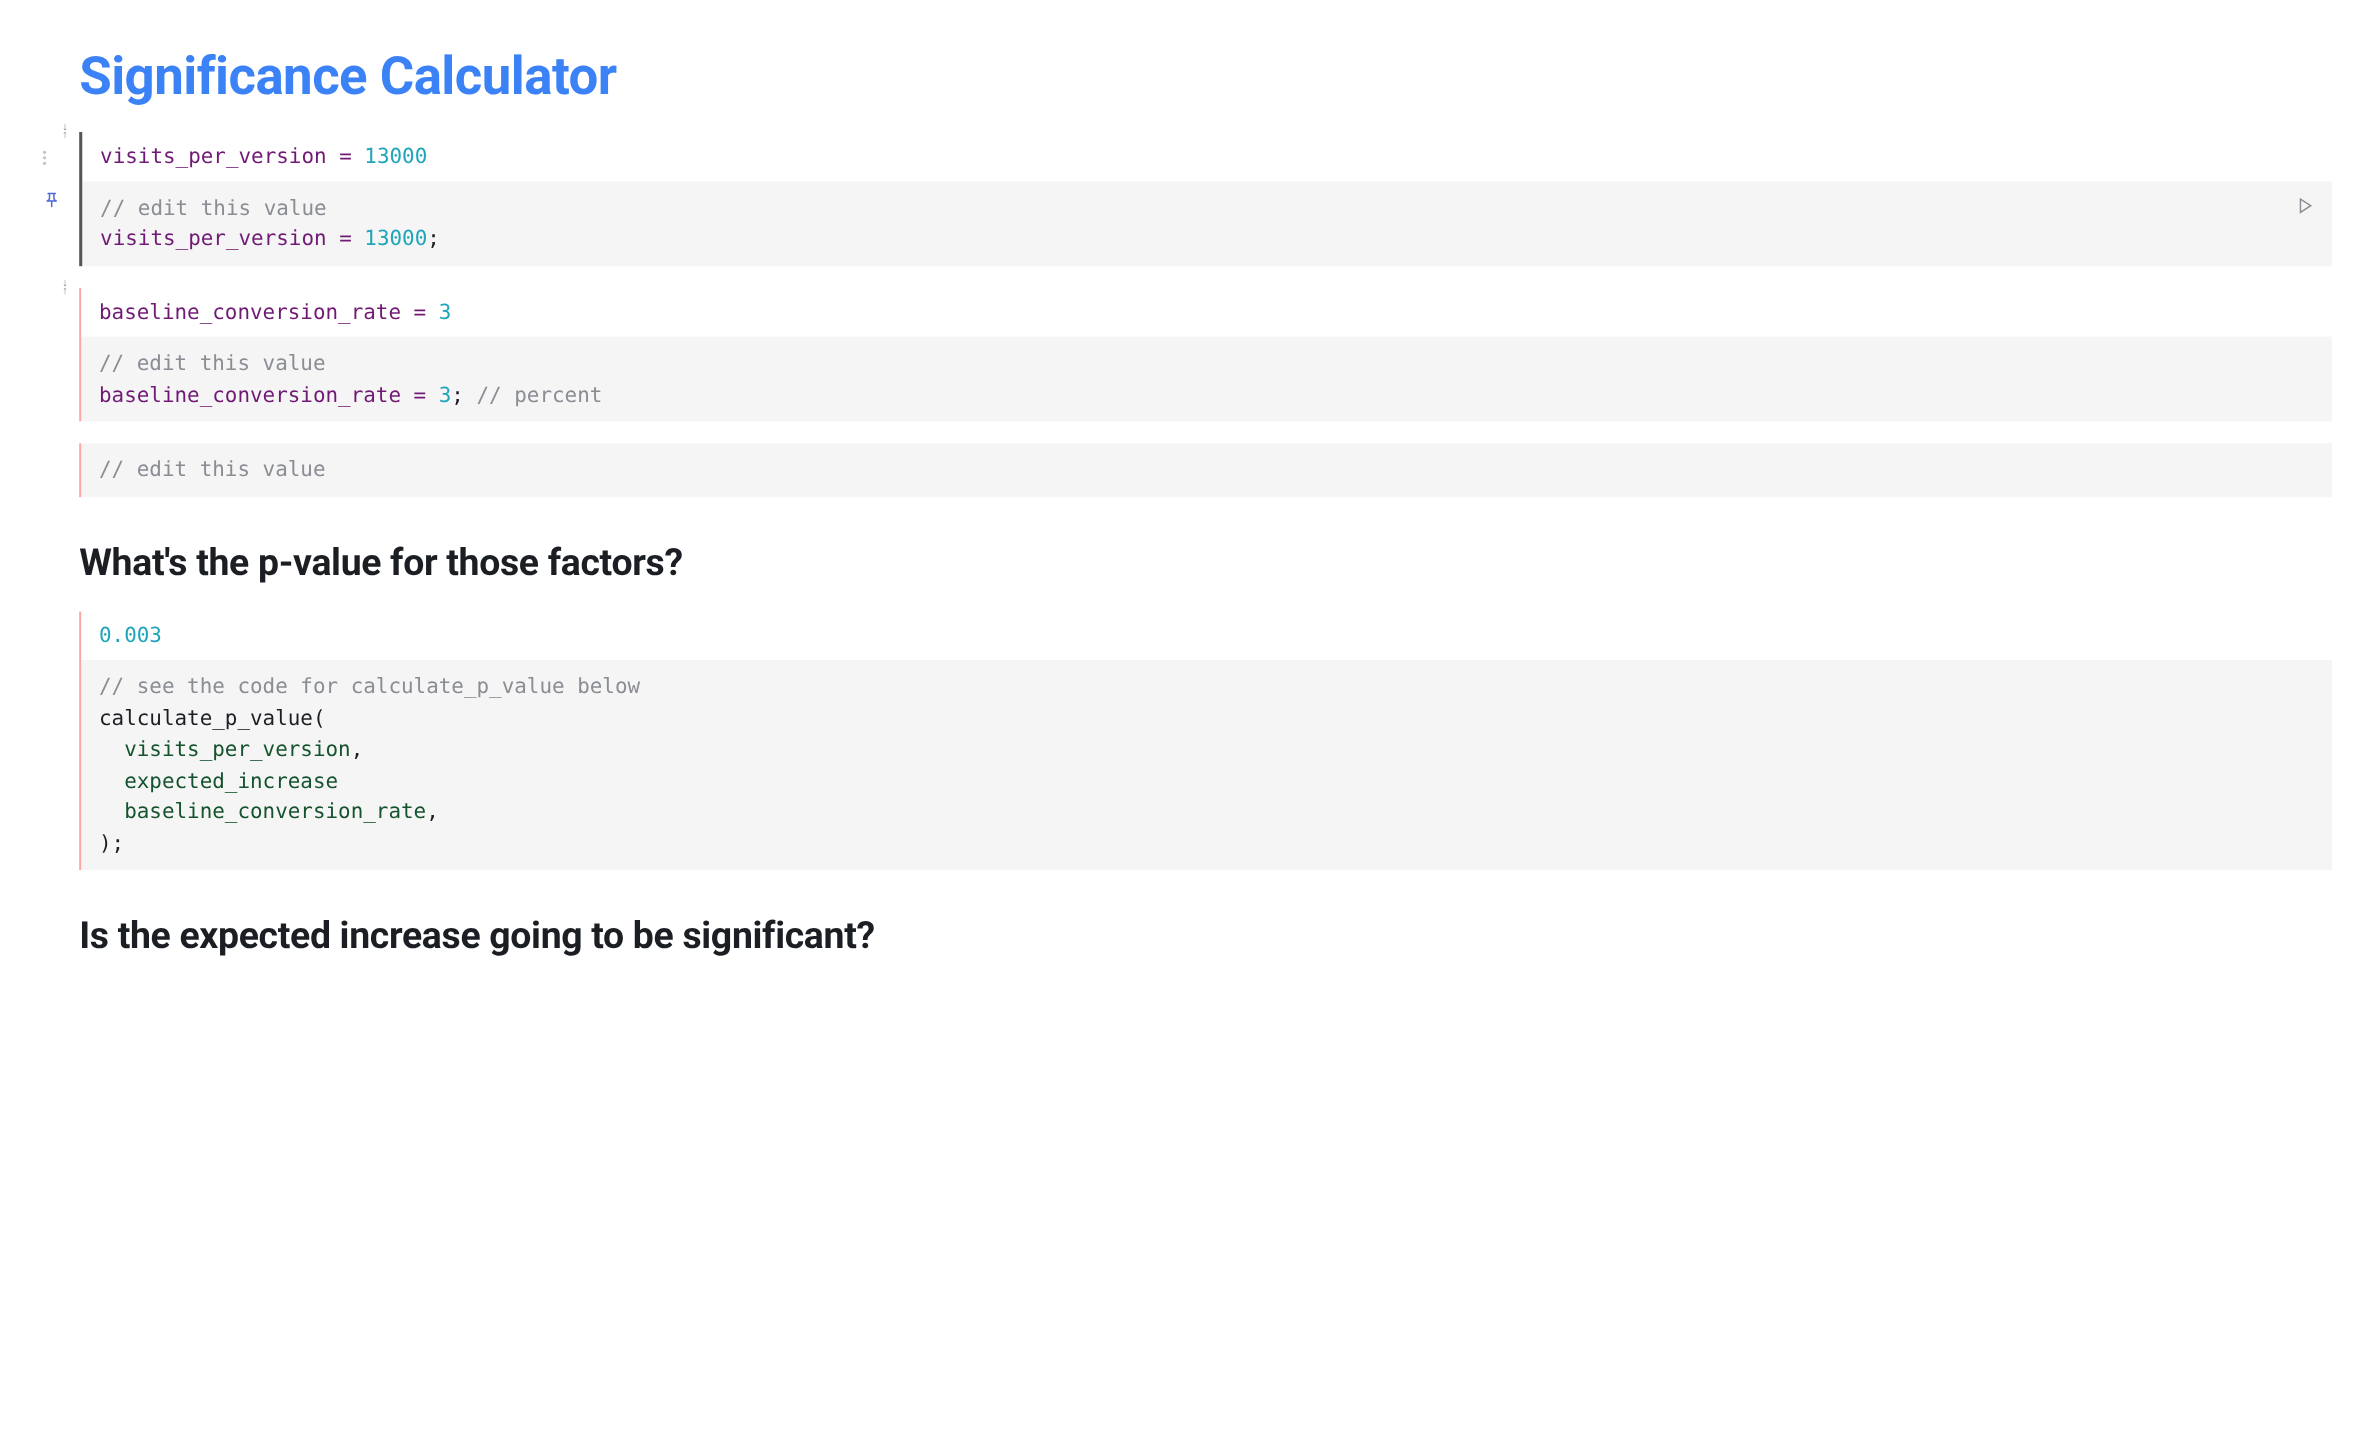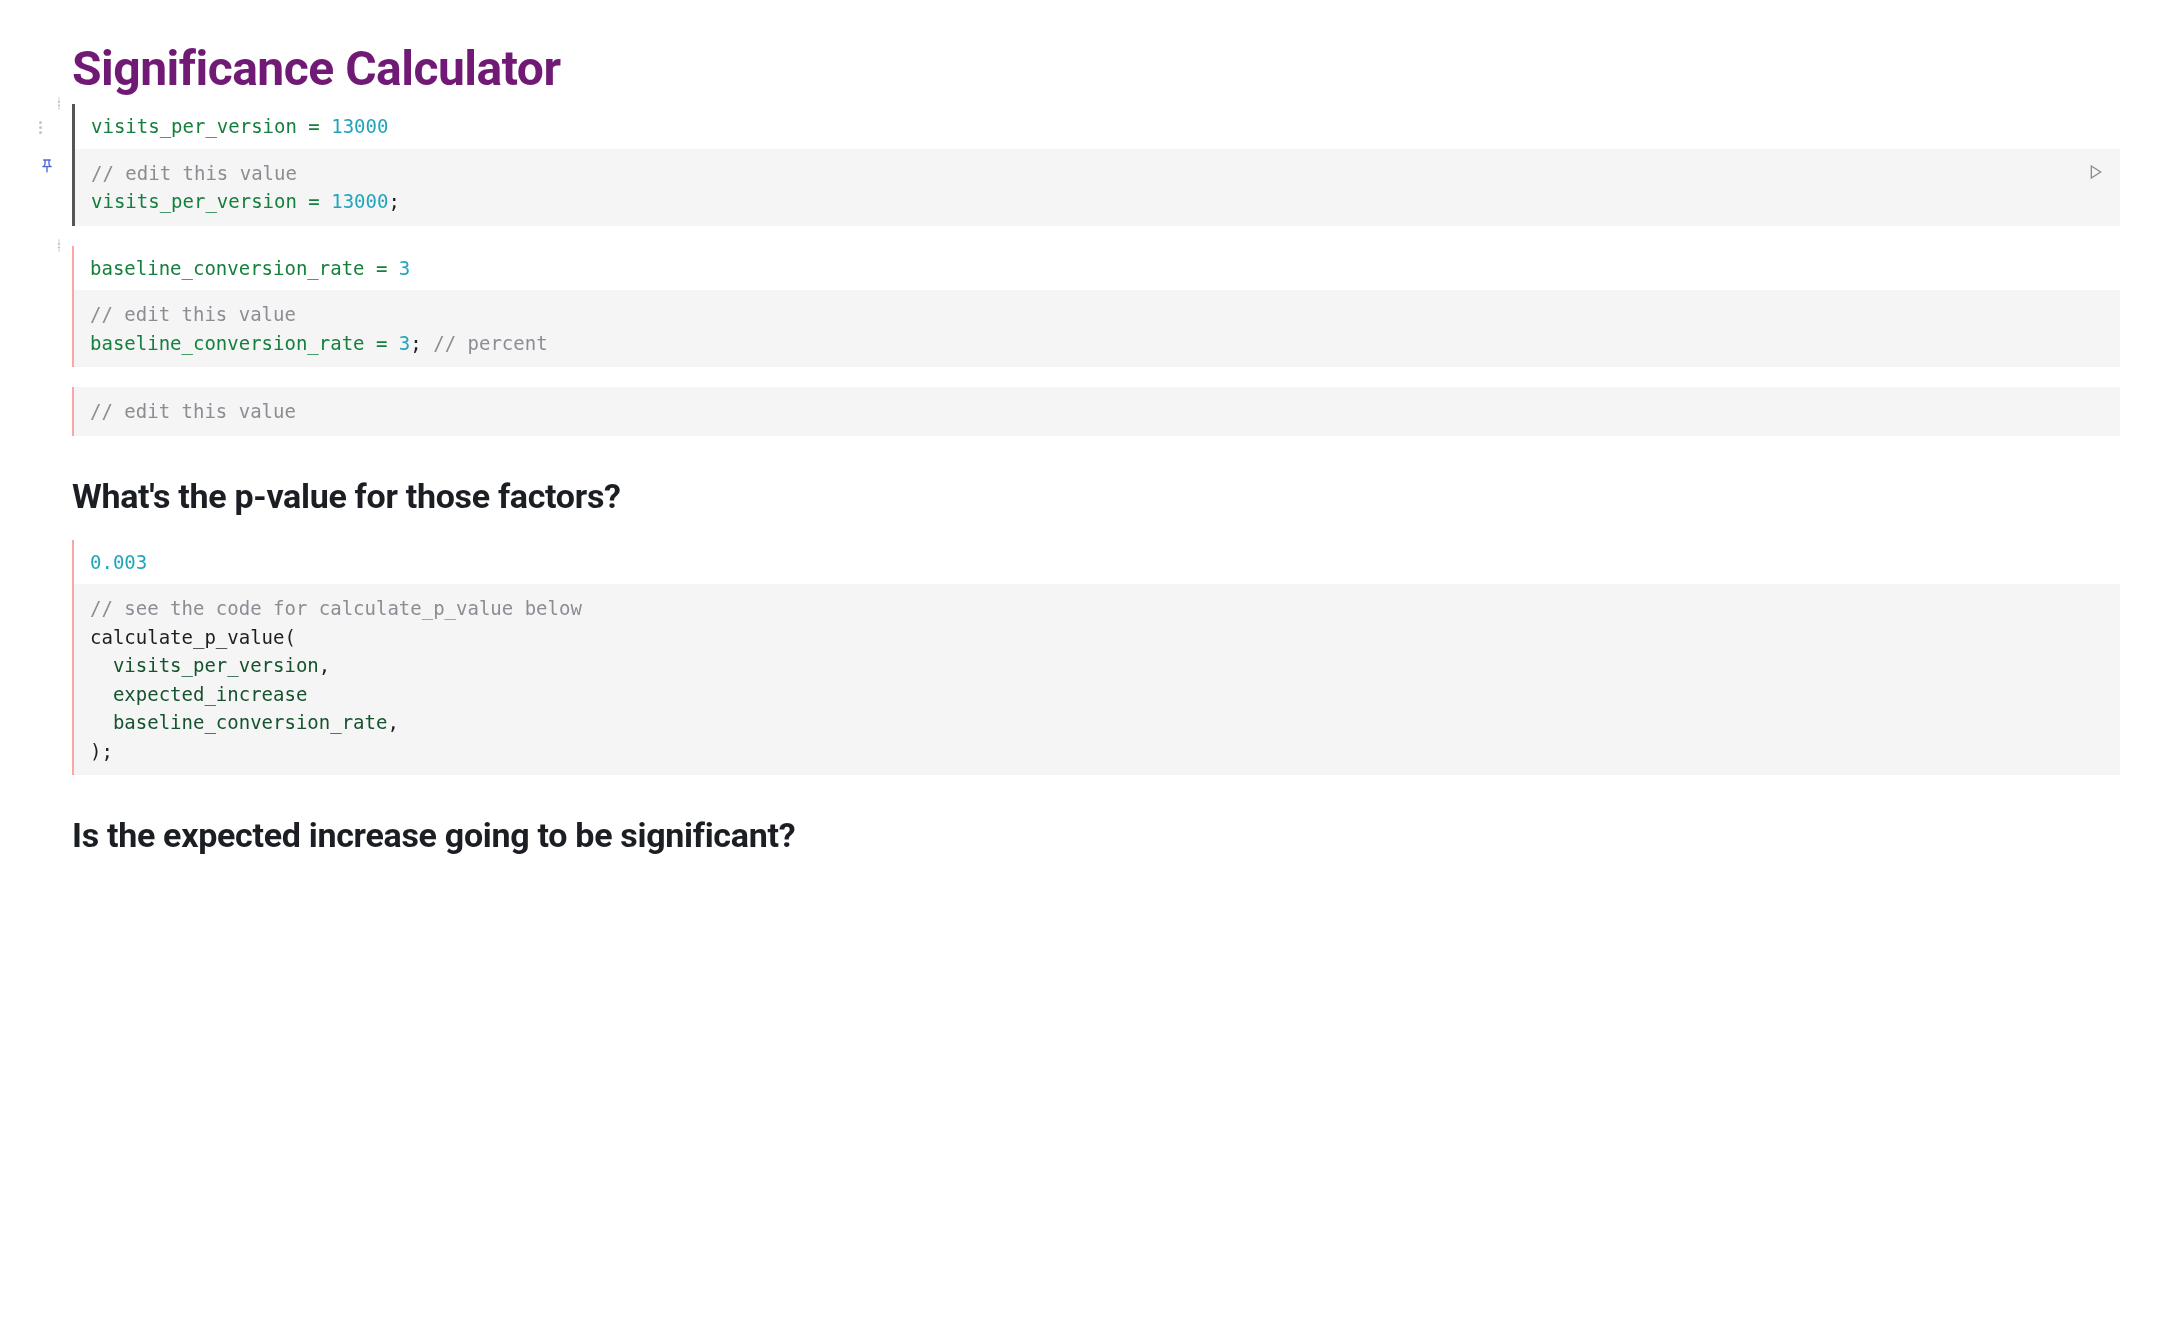--- a/index.html
+++ b/index.html
@@ -14,22 +14,22 @@
       padding: 0;
     }
     .container {
       padding-left: 72px;
       padding-right: 40px;
       padding-top: 40px;
     }
     h1 {
       font-size: 48px;
       font-weight: 700;
-      color: #701a75;
-      margin-bottom: 7px;
+      color: #3b82f6;
+      margin-bottom: 23px;
       letter-spacing: -0.5px;
     }
     h2 {
       font-size: 34px;
       font-weight: 700;
       color: #1b1e23;
       margin-top: 40px;
       margin-bottom: 24px;
       letter-spacing: -0.3px;
     }
@@ -84,21 +84,21 @@
       white-space: pre;
     }
     .tok-num {
       color: #20a5ba;
       margin-top: 30px;
     }
     .tok-comment {
       color: #8a8d93;
     }
     .tok-var {
-      color: #15803d;
+      color: #701a75;
     }
     .tok-fn {
       color: #1b1e23;
     }
     .tok-call-var {
       color: #14532d;
       margin-top: 36px;
     }
     .tok-punct {
       color: #1b1e23;

